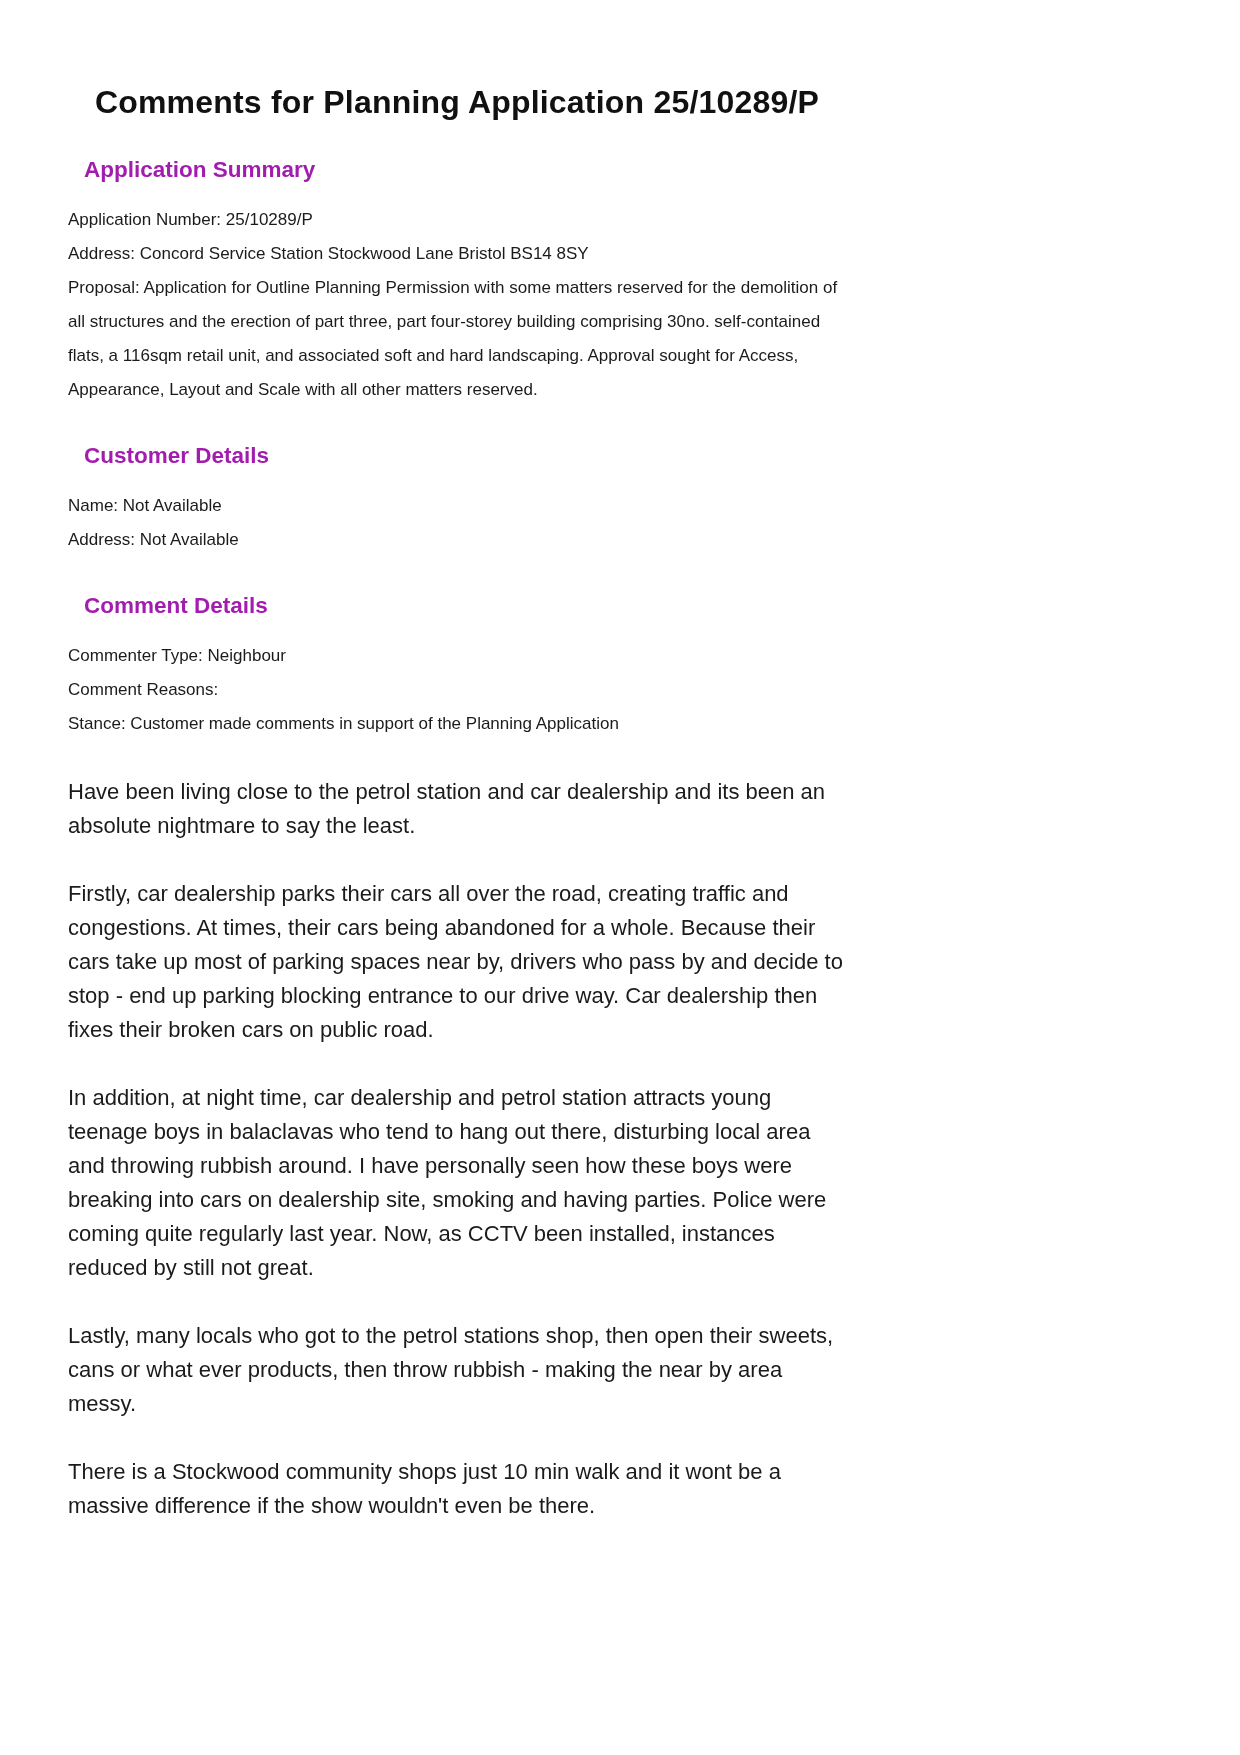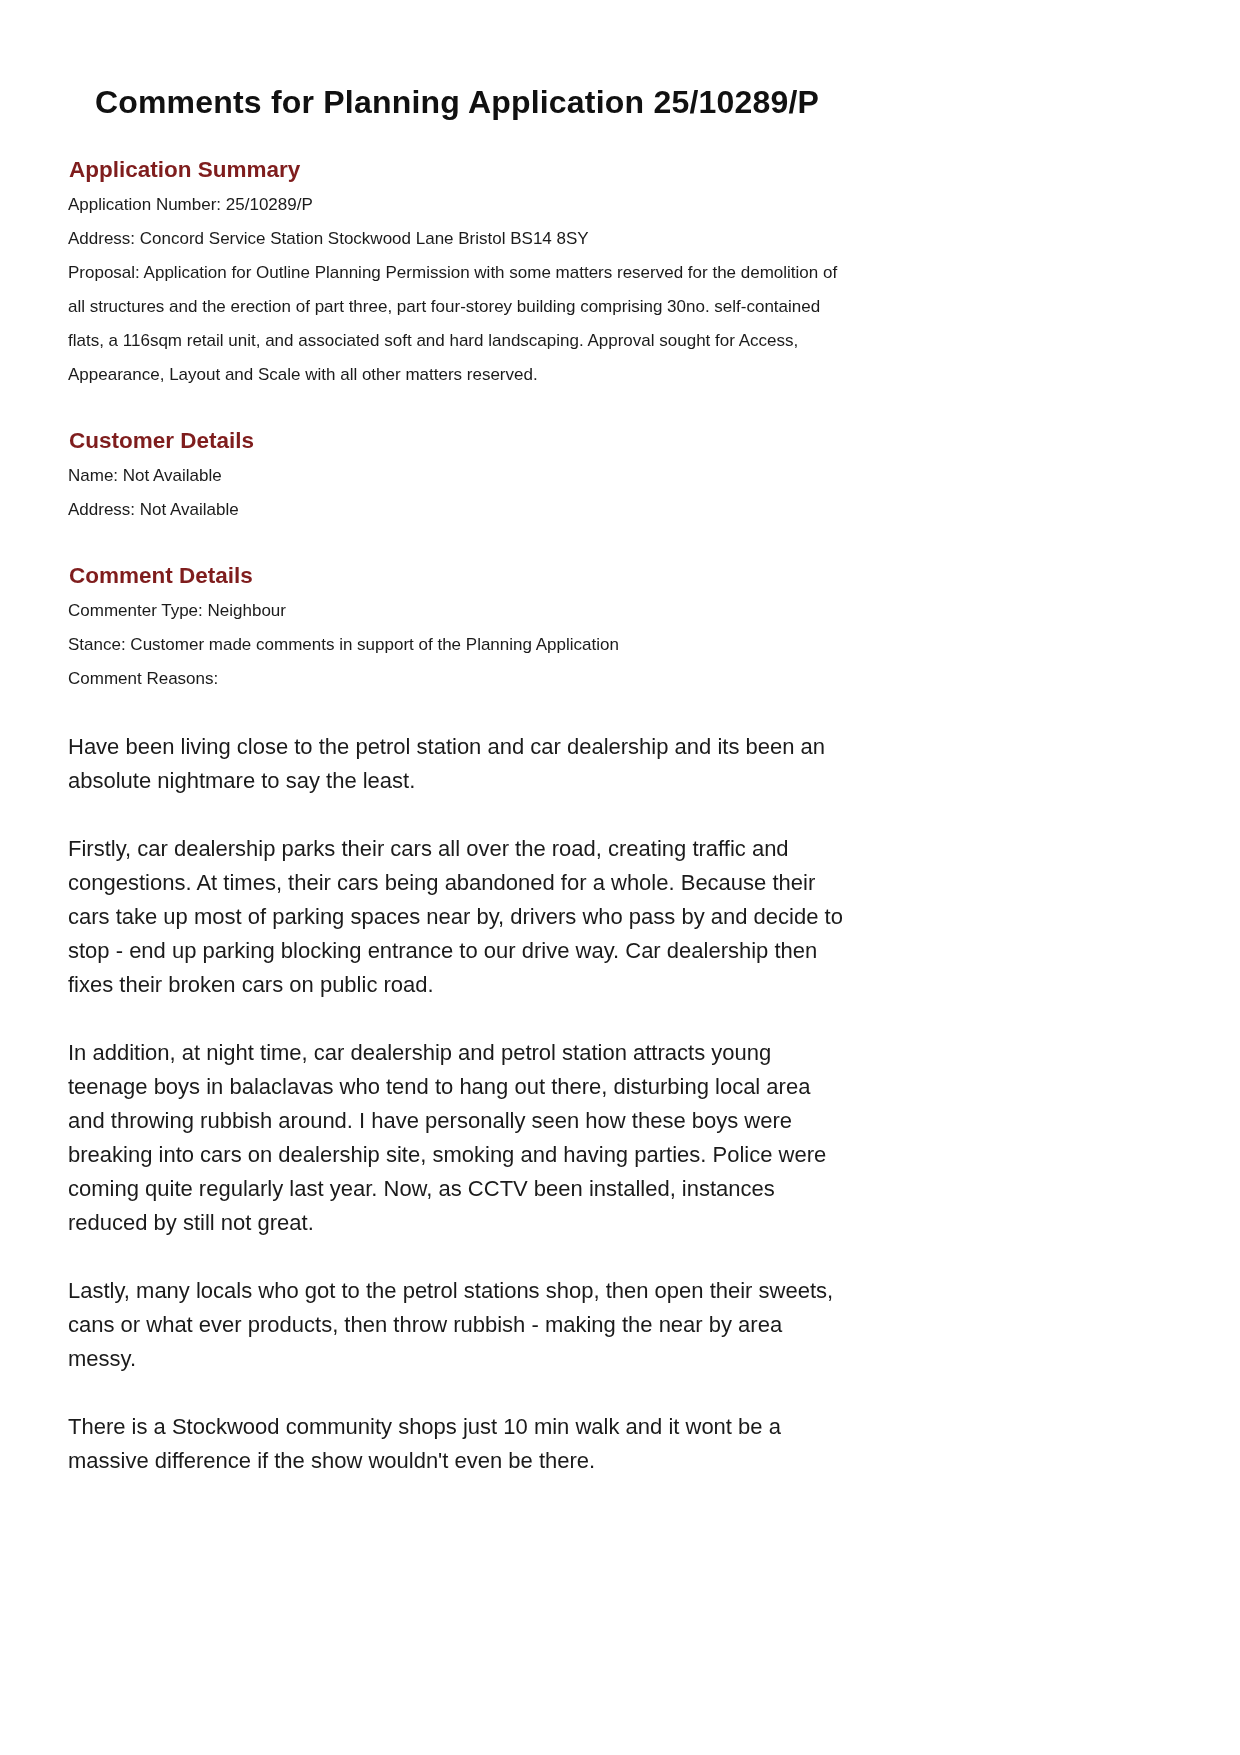--- a/index.html
+++ b/index.html
@@ -28,22 +28,22 @@
     margin: 0 0 28px 0;
     letter-spacing: 0.2px;
   }
   .section {
     margin-top: 32px;
   }
   .section-heading {
     font-size: 22.5px;
     font-weight: bold;
     line-height: 34px;
-    margin: 1px;
-    color: #7f1d1d;
+    margin: 16px;
+    color: #a21caf;
   }
   .line {
     font-size: 17px;
     line-height: 34px;
     margin: 0;
   }
   .para {
     font-size: 22px;
     line-height: 34px;
     margin: 34px 0 0 0;
@@ -65,22 +65,22 @@
 
   <div class="section">
     <p class="section-heading">Customer Details</p>
     <p class="line">Name: Not Available</p>
     <p class="line">Address: Not Available</p>
   </div>
 
   <div class="section">
     <p class="section-heading">Comment Details</p>
     <p class="line">Commenter Type: Neighbour</p>
+    <p class="line">Comment Reasons:</p>
     <p class="line">Stance: Customer made comments in support of the Planning Application</p>
-    <p class="line">Comment Reasons:</p>
 
     <p class="para">Have been living close to the petrol station and car dealership and its been an absolute nightmare to say the least.</p>
     <p class="para">Firstly, car dealership parks their cars all over the road, creating traffic and congestions. At times, their cars being abandoned for a whole. Because their cars take up most of parking spaces near by, drivers who pass by and decide to stop - end up parking blocking entrance to our drive way. Car dealership then fixes their broken cars on public road.</p>
     <p class="para">In addition, at night time, car dealership and petrol station attracts young teenage boys in balaclavas who tend to hang out there, disturbing local area and throwing rubbish around. I have personally seen how these boys were breaking into cars on dealership site, smoking and having parties. Police were coming quite regularly last year. Now, as CCTV been installed, instances reduced by still not great.</p>
     <p class="para">Lastly, many locals who got to the petrol stations shop, then open their sweets, cans or what ever products, then throw rubbish - making the near by area messy.</p>
     <p class="para">There is a Stockwood community shops just 10 min walk and it wont be a massive difference if the show wouldn't even be there.</p>
   </div>
 
 </div>
 

